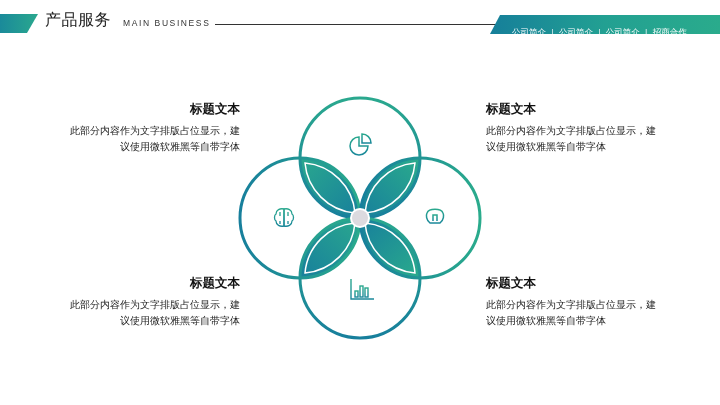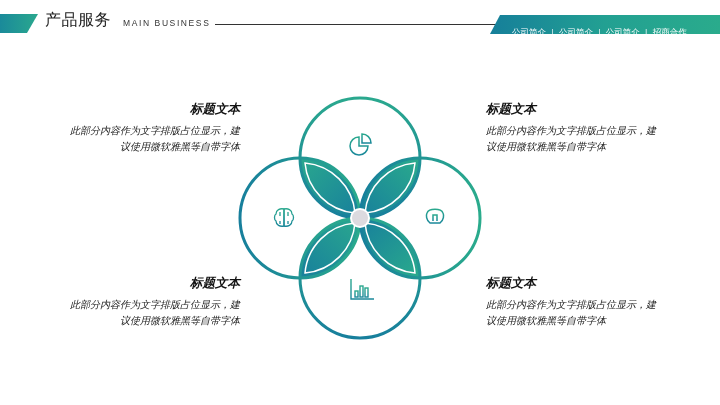--- a/index.html
+++ b/index.html
@@ -24,21 +24,21 @@
   }
   .nav-bar {
     position: absolute; left: 490px; top: 15px; width: 230px; height: 19px;
   }
   .nav-items {
     position: absolute; left: 512px; top: 15px; height: 36px; display: flex; align-items: center;
     font-size: 8.5px; color: #ffffff; white-space: nowrap;
   }
   .nav-item { cursor: pointer; }
   .nav-sep { margin: 0 5px; opacity: 0.9; }
-  .text-block { position: absolute; width: 190px; font-style: italic; }
+  .text-block { position: absolute; width: 190px; }
   .text-block.left { text-align: right; }
   .text-block.right { text-align: left; }
   .tb-title { font-size: 12.5px; font-weight: bold; color: #111; margin-bottom: 5px; }
   .tb-body { font-size: 10px; color: #222; line-height: 16px; }
   .tb-body span { display: block; }
   .diagram { position: absolute; left: 0; top: 0; }
 </style>
 </head>
 <body>
 

